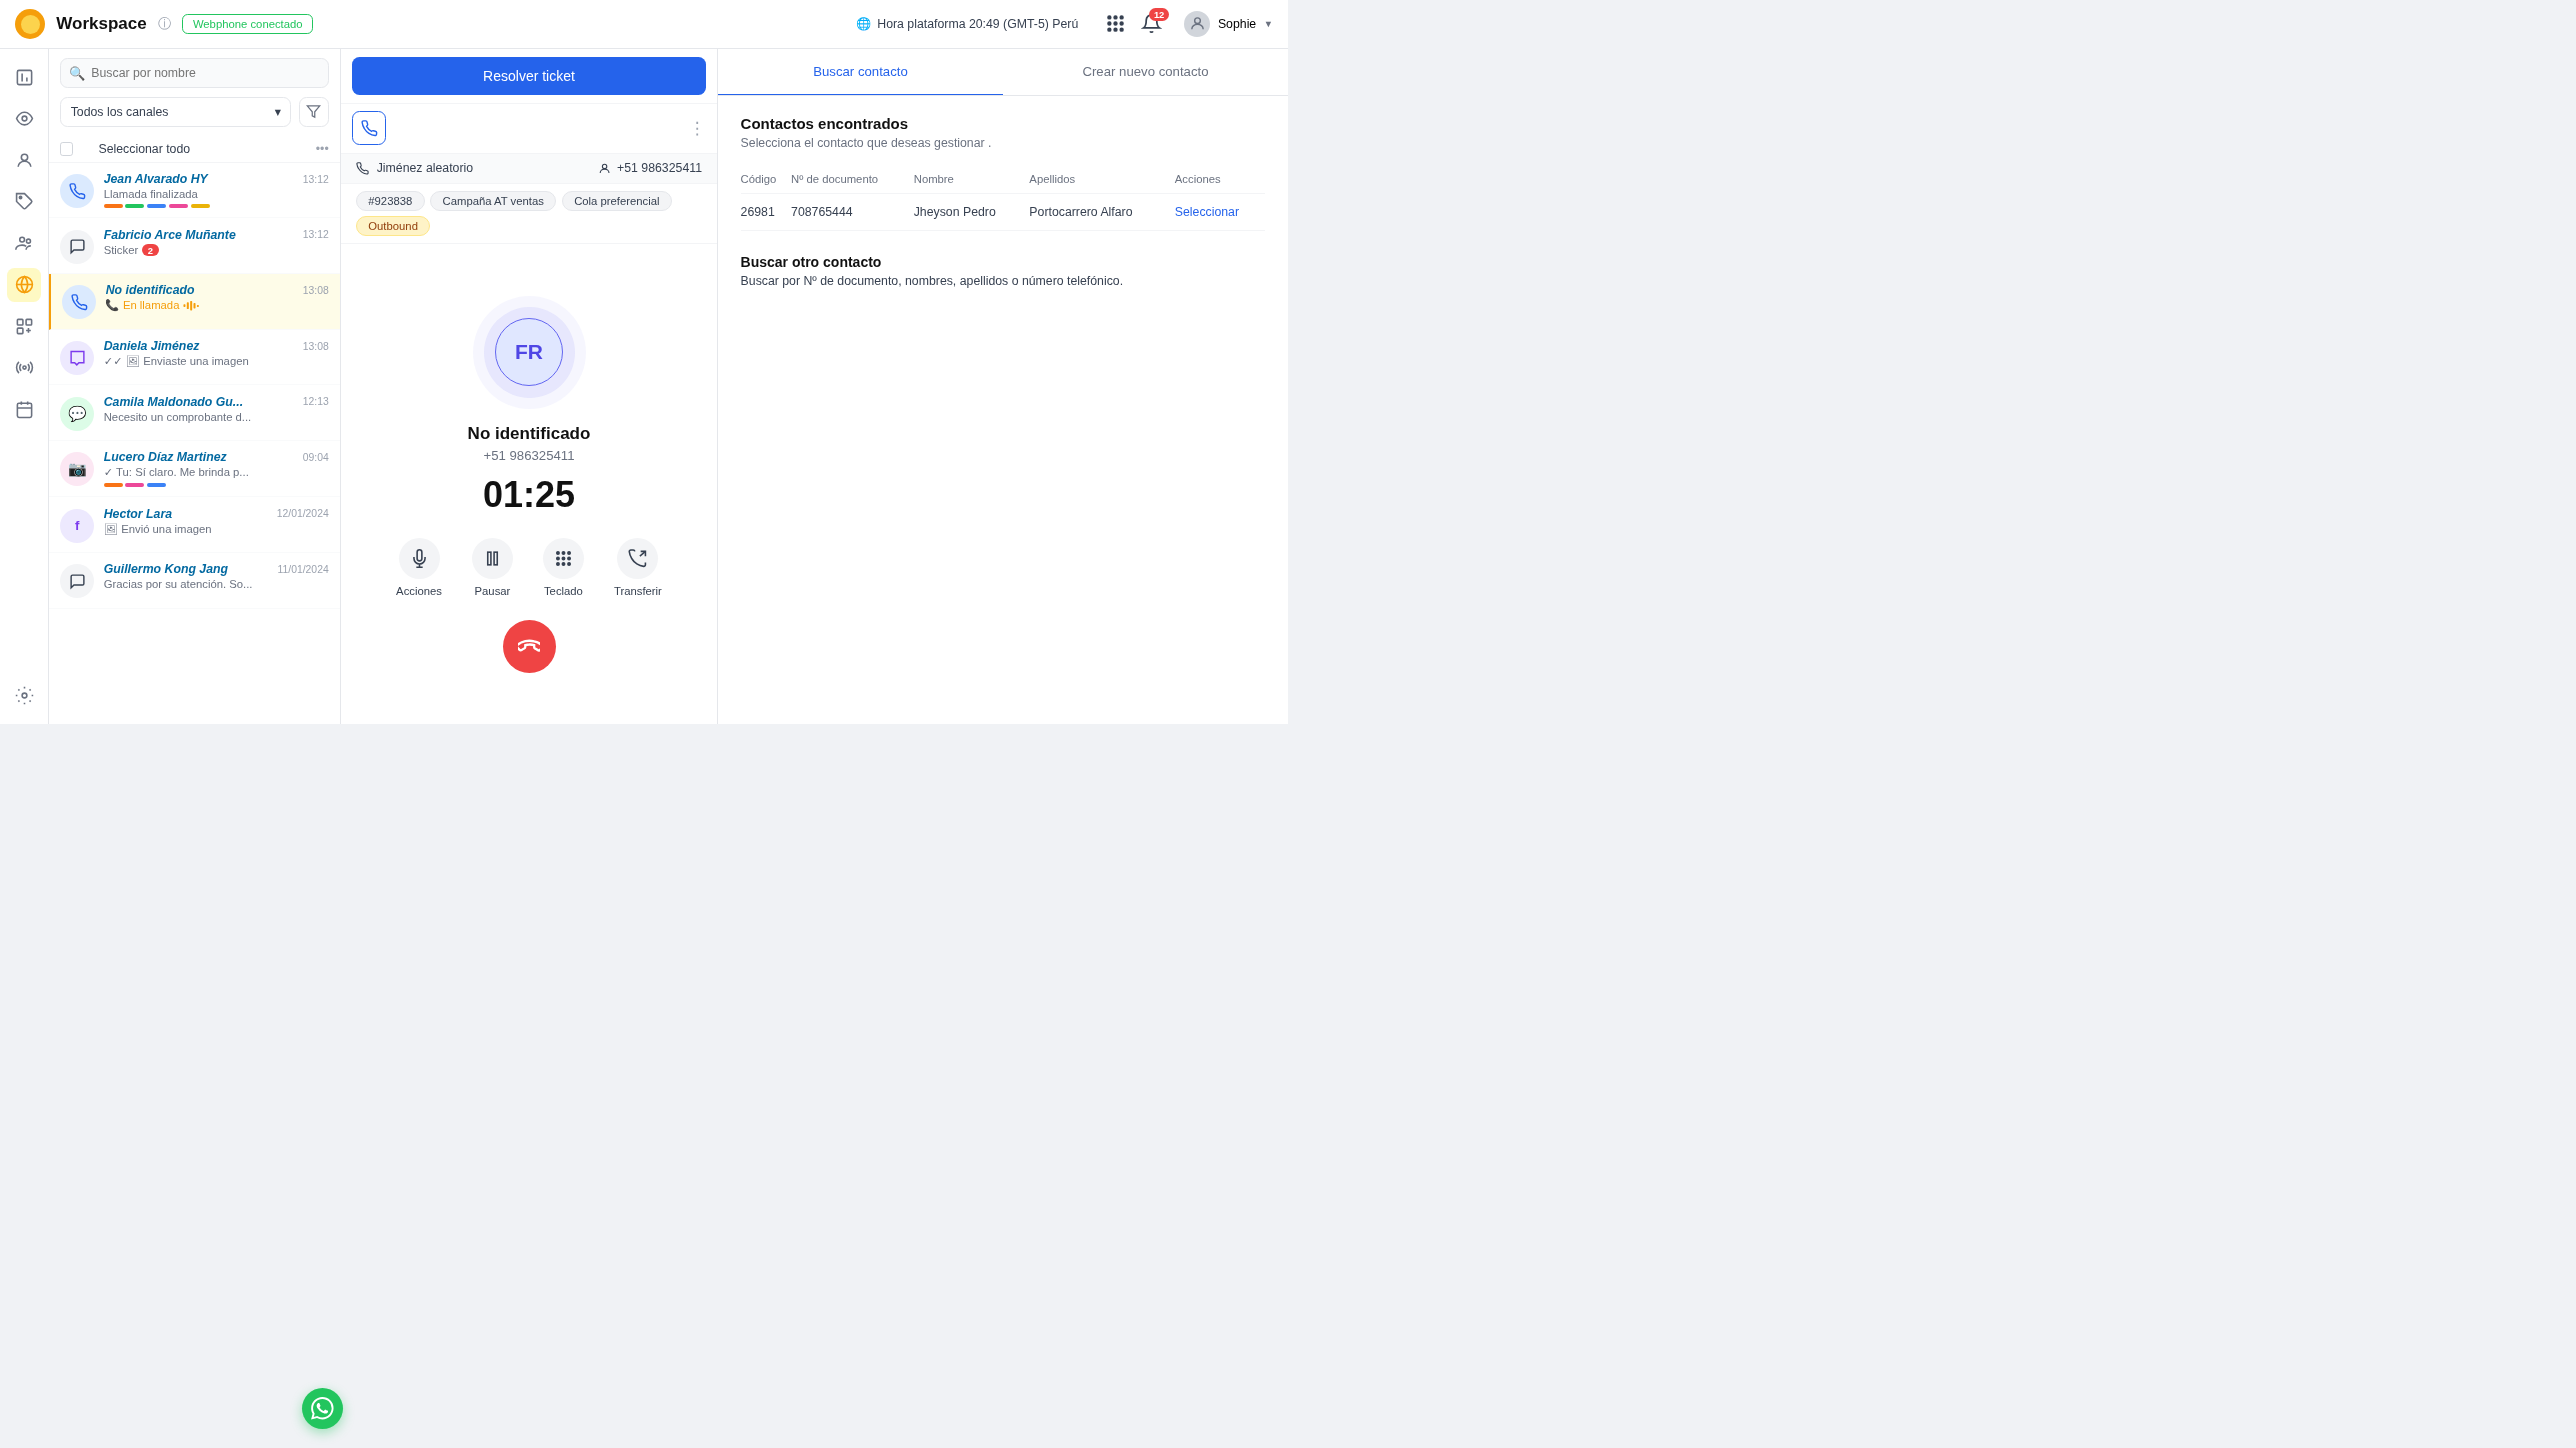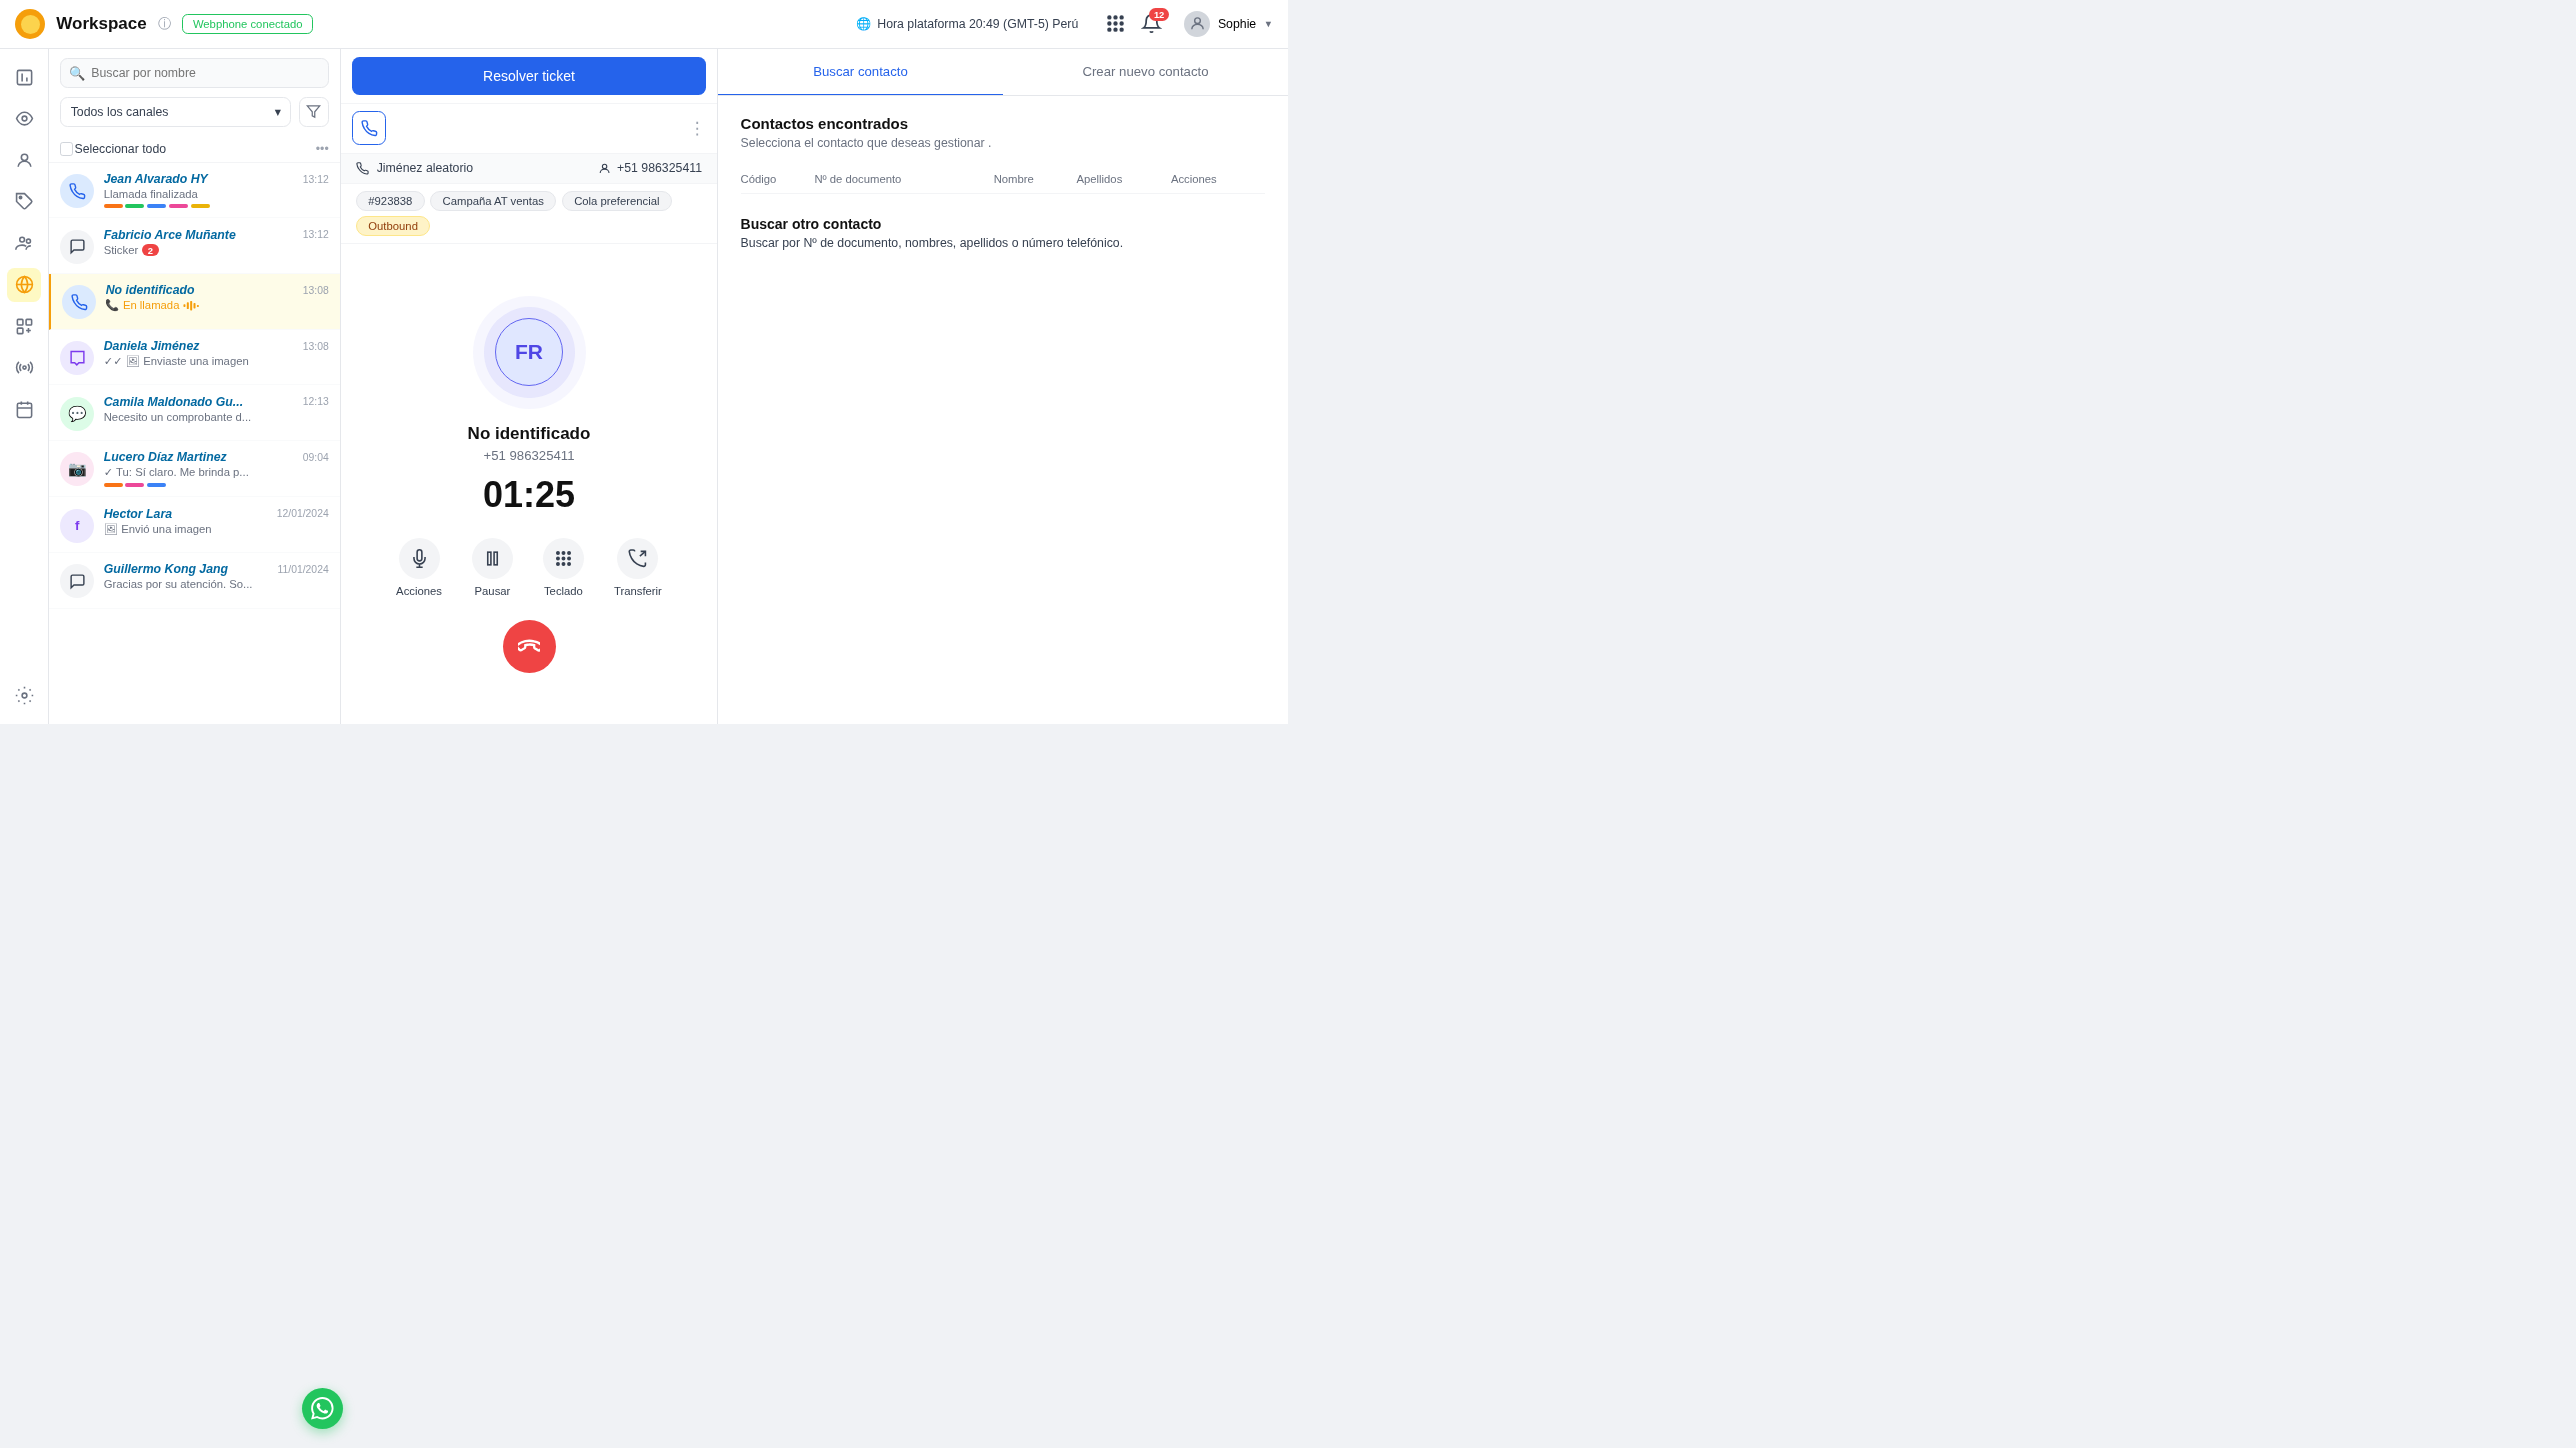--- a/index.html
+++ b/index.html
@@ -33,21 +33,21 @@
 
     
     .contact-list-panel { width: 292px; background: #fff; border-right: 0.9px solid #e5e7eb; display: flex; flex-direction: column; }
     .search-bar { padding: 9.4px 11.3px; }
     .search-input-wrap { position: relative; }
     .search-input { width: 100%; border: 0.9px solid #e5e7eb; border-radius: 7.5px; padding: 6.6px 11.3px 6.6px 30px; font-size: 12.3px; color: #374151; outline: none; background: #f9fafb; }
     .search-icon-inner { position: absolute; left: 9.4px; top: 50%; transform: translateY(-50%); color: #9ca3af; font-size: 13.2px; }
     .filter-row { display: flex; align-items: center; gap: 7.5px; padding: 0 11.3px 9.4px; }
     .channel-select { flex: 1; border: 0.9px solid #e5e7eb; border-radius: 7.5px; padding: 6.6px 9.4px; font-size: 12.3px; color: #374151; cursor: pointer; display: flex; align-items: center; justify-content: space-between; background: #fff; }
     .filter-icon-btn { width: 30px; height: 30px; border: 0.9px solid #e5e7eb; border-radius: 7.5px; display: flex; align-items: center; justify-content: center; cursor: pointer; color: #6b7280; }
-    .select-all-row { display: flex; align-items: center; gap: 1px; padding: 5.7px 11.3px; border-bottom: 0.9px solid #f3f4f6; }
+    .select-all-row { display: flex; align-items: center; gap: 25px; padding: 5.7px 11.3px; border-bottom: 0.9px solid #f3f4f6; }
     .checkbox { width: 13.2px; height: 13.2px; border: 1.4px solid #d1d5db; border-radius: 2.8px; }
     .select-all-label { font-size: 12.3px; color: #374151; flex: 1; }
     .more-icon { color: #9ca3af; cursor: pointer; }
 
     
     .contact-items { flex: 1; overflow-y: auto; }
     .contact-item { display: flex; align-items: flex-start; padding: 9.4px 11.3px; cursor: pointer; border-bottom: 0.9px solid #f9fafb; gap: 9.4px; }
     .contact-item.active { background: #fefce8; border-left: 2.8px solid #f59e0b; }
     .contact-avatar { width: 34px; height: 34px; border-radius: 50%; display: flex; align-items: center; justify-content: center; font-size: 13.2px; font-weight: 600; flex-shrink: 0; margin-top: 1.9px; }
     .contact-info { flex: 1; min-width: 0; }
@@ -504,20 +504,27 @@
         <thead>
           <tr>
             <th>Código</th>
             <th>Nº de documento</th>
             <th>Nombre</th>
             <th>Apellidos</th>
             <th>Acciones</th>
           </tr>
         </thead>
         <tbody id="contacts-tbody">
+        <tr>
+        <td>26981</td>
+        <td>708765444</td>
+        <td>Jheyson Pedro</td>
+        <td>Portocarrero Alfaro</td>
+        <td><a class="select-link">Seleccionar</a></td>
+      </tr>
           </tbody>
       </table>
 
       <div class="search-other-section">
         <div class="search-other-title">Buscar otro contacto</div>
         <div class="search-other-subtitle">Buscar por  Nº de documento, nombres, apellidos o número telefónico.</div>
       </div>
     </div>
   </div>
 

